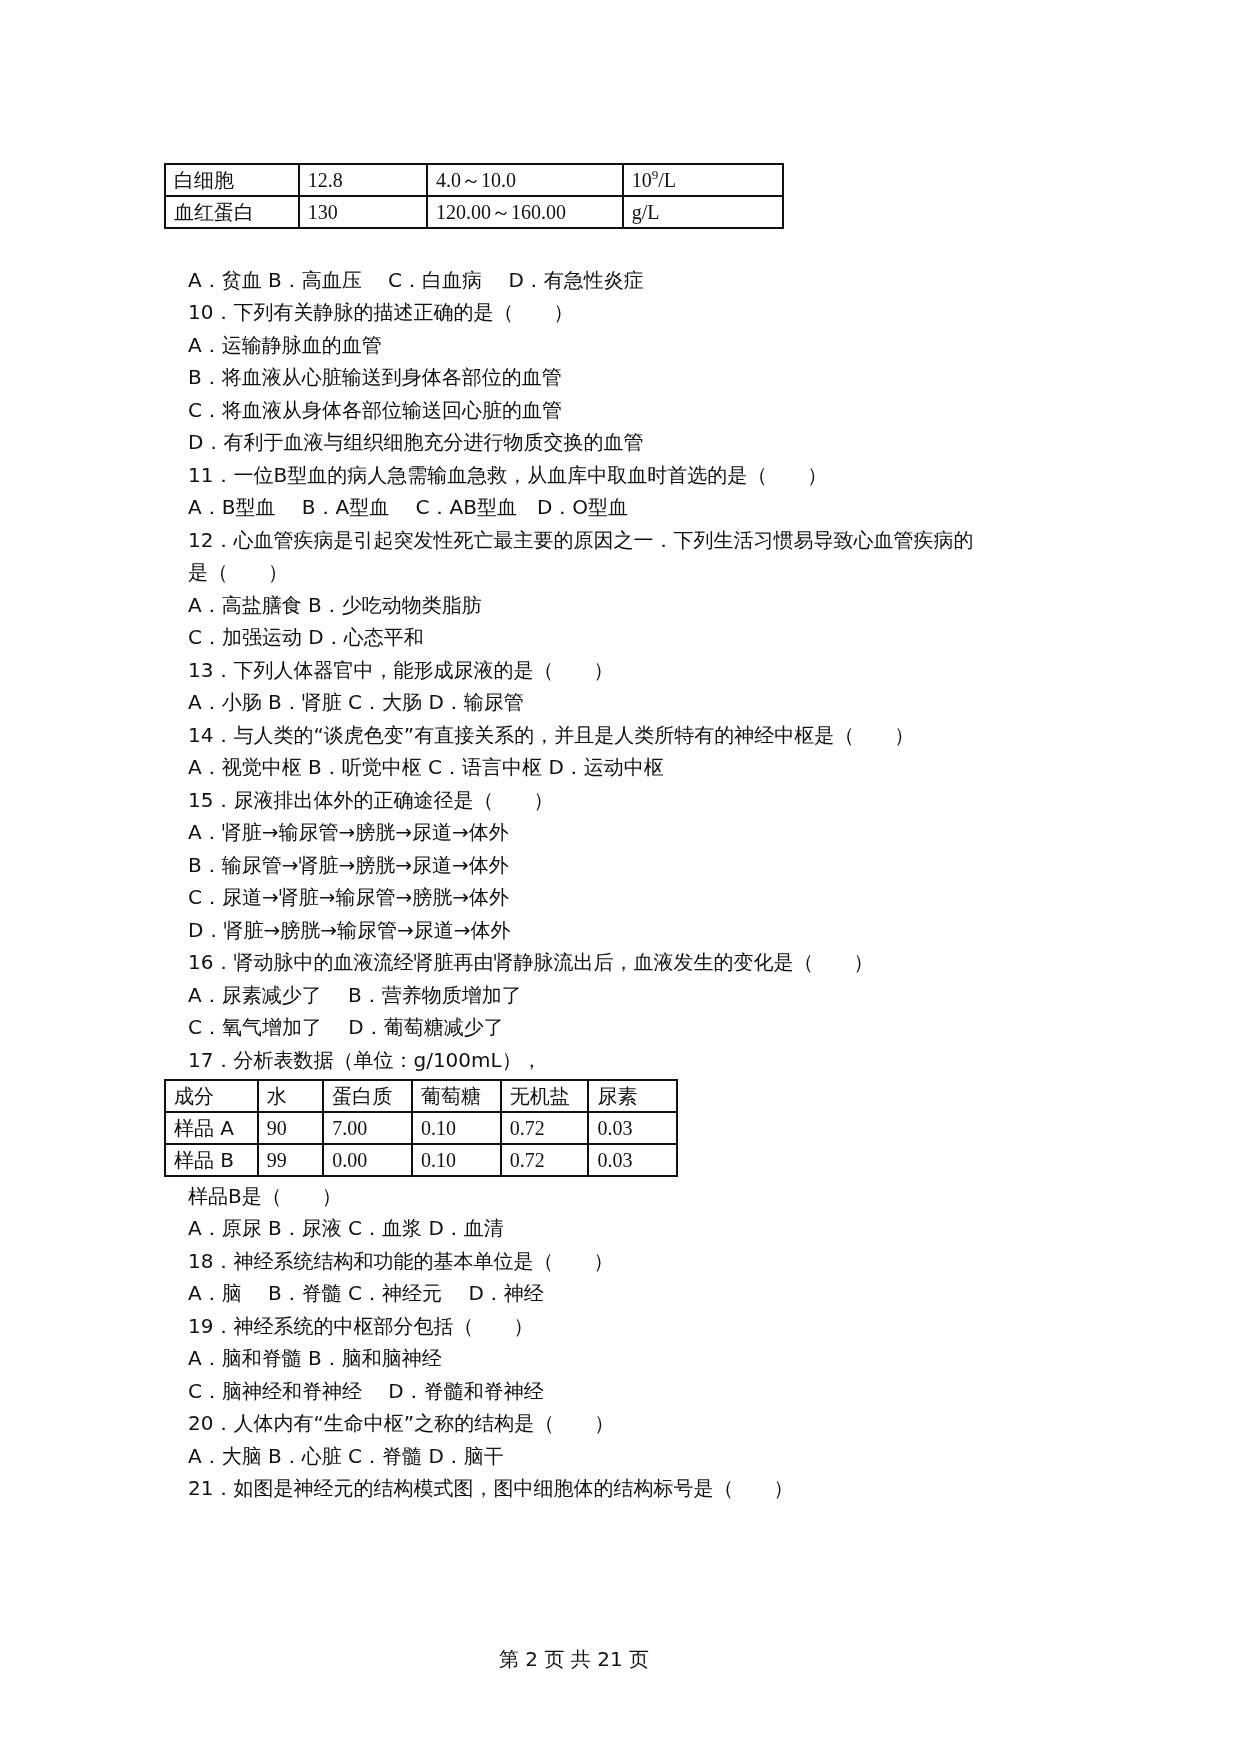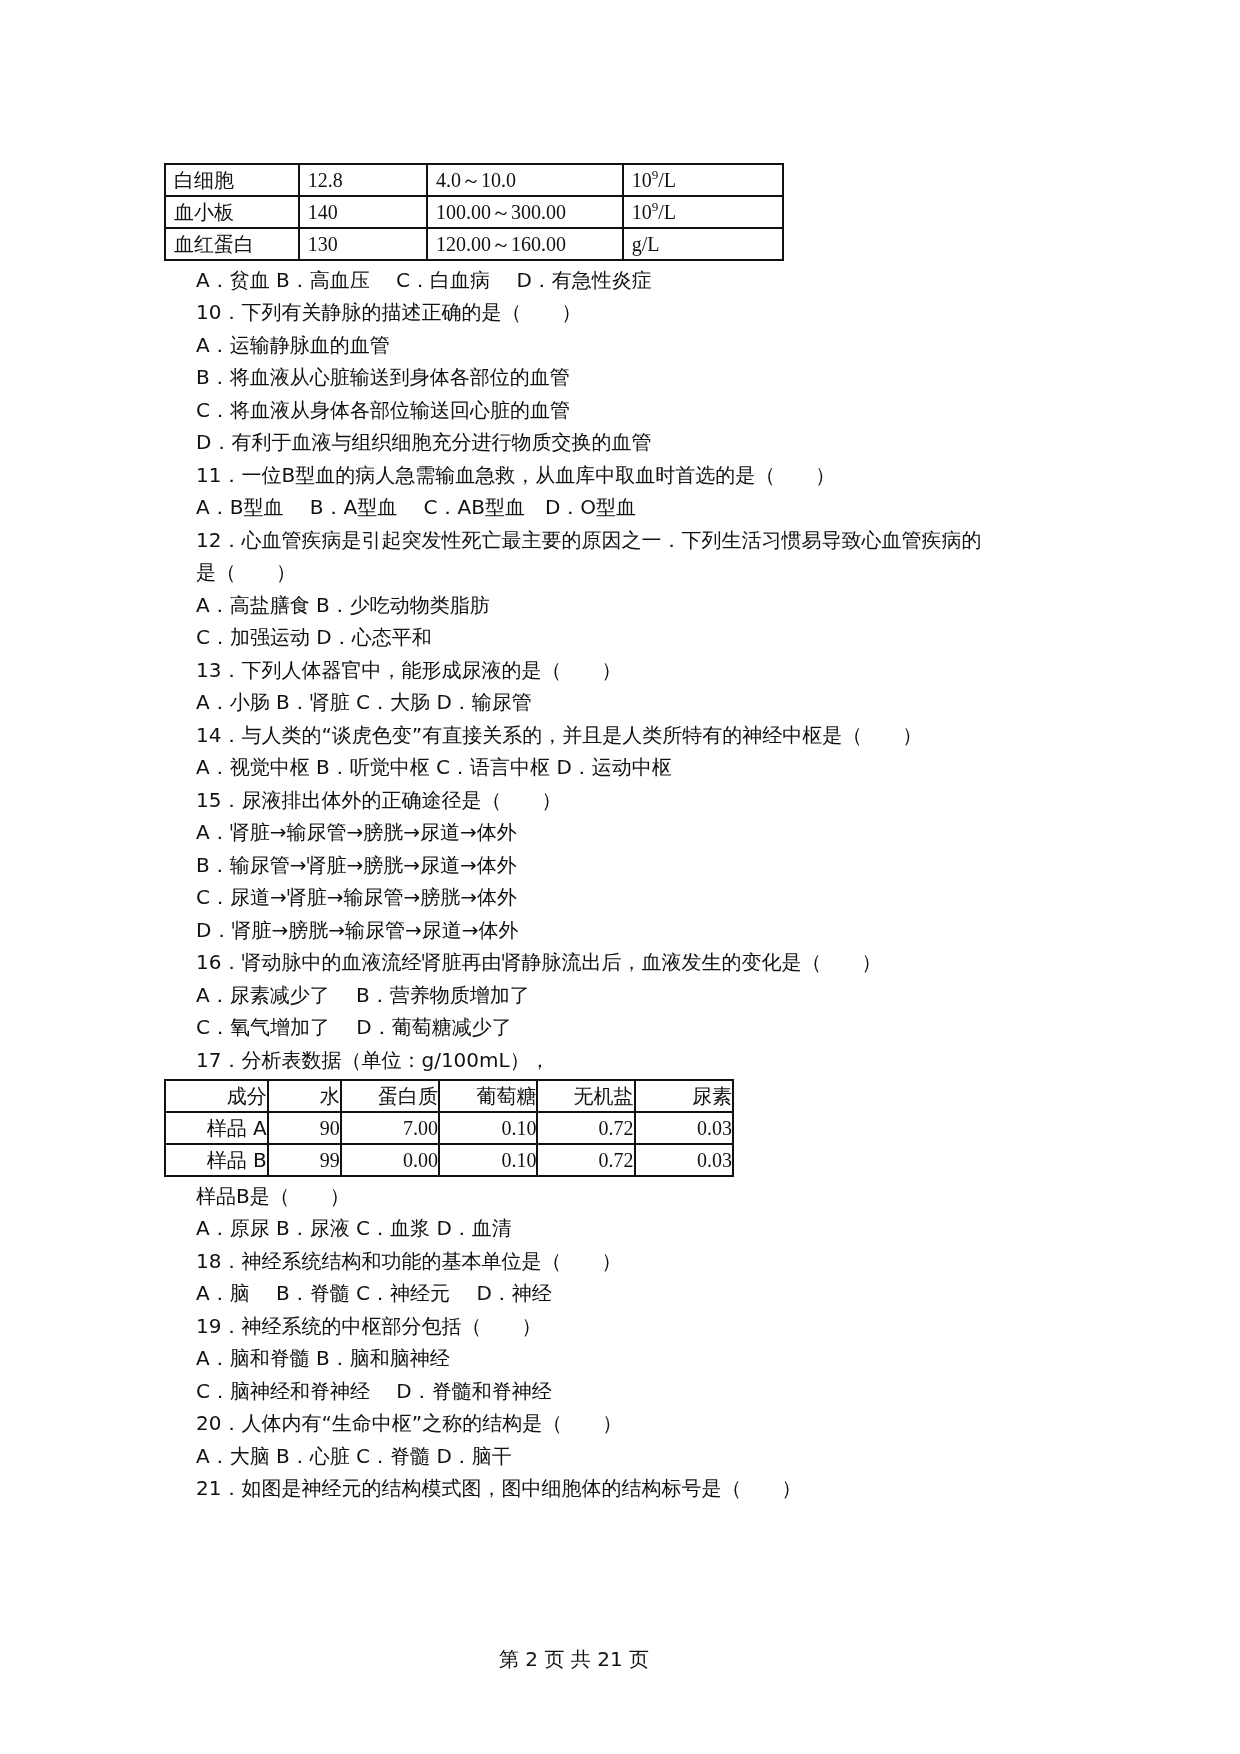--- a/index.html
+++ b/index.html
@@ -1,18 +1,18 @@
 <!DOCTYPE html>
 <html><head>
 <meta charset="utf-8">
 <style>
   html, body { margin: 0; padding: 0; background: #ffffff; }
   body { width: 1240px; height: 1754px; position: relative; overflow: hidden;
          font-family: "DejaVu Sans", "Liberation Serif", sans-serif; color: #111; }
-  .line { position: absolute; left: 188px; font-size: 20px; line-height: 24px; white-space: pre; margin-left: 8px; }
+  .line { position: absolute; left: 188px; font-size: 20px; line-height: 24px; white-space: pre; }
   table.t { position: absolute; border-collapse: collapse; font-size: 20px; }
   table.t td { border: 2px solid #111; padding: 0 0 0 8px; height: 30px; vertical-align: middle; white-space: nowrap; }
   .num { font-family: "Liberation Serif", serif; }
   sup { font-size: 13px; line-height: 0; }
   .footer { position: absolute; top: 1646px; left: 0; width: 1148px; text-align: center; font-size: 20px; }
 </style>
 </head>
 <body>
 
 <table class="t" style="left:164px; top:163px; width:620px;">
@@ -20,26 +20,20 @@
       <col style="width:134px">
       <col style="width:129px">
       <col style="width:196px">
       <col style="width:161px">
     </colgroup>
   <tbody>
       <tr>
     <td>白细胞</td>
     <td class="num">12.8</td>
     <td class="num">4.0～10.0</td>
-    <td class="num"><span>10</span><sup>9</sup><span>/L</span></td>
-  </tr>
-  <tr>
-    <td>血小板</td>
-    <td class="num">140</td>
-    <td class="num">100.00～300.00</td>
     <td class="num"><span>10</span><sup>9</sup><span>/L</span></td>
   </tr>
   <tr>
     <td>血红蛋白</td>
     <td class="num">130</td>
     <td class="num">120.00～160.00</td>
     <td class="num"><span>g/L</span><sup></sup><span></span></td>
   </tr>
 </tbody>
   </table>
@@ -65,21 +59,21 @@
   <div class="line" style="top:820px">A．肾脏→输尿管→膀胱→尿道→体外</div>
   <div class="line" style="top:853px">B．输尿管→肾脏→膀胱→尿道→体外</div>
   <div class="line" style="top:885px">C．尿道→肾脏→输尿管→膀胱→体外</div>
   <div class="line" style="top:918px">D．肾脏→膀胱→输尿管→尿道→体外</div>
   <div class="line" style="top:950px">16．肾动脉中的血液流经肾脏再由肾静脉流出后，血液发生的变化是（　　）</div>
   <div class="line" style="top:983px">A．尿素减少了　 B．营养物质增加了</div>
   <div class="line" style="top:1015px">C．氧气增加了　 D．葡萄糖减少了</div>
   <div class="line" style="top:1048px">17．分析表数据（单位：g/100mL），</div>
 </div>
 
-<table class="t" style="left:164px; top:1079px; width:570px;text-align:right;">
+<table class="t" style="left:164px; top:1079px; width:514px;">
   <colgroup>
       <col style="width:93px">
       <col style="width:66px">
       <col style="width:89px">
       <col style="width:89px">
       <col style="width:88px">
       <col style="width:89px">
     </colgroup>
   <tbody>
       <tr>

